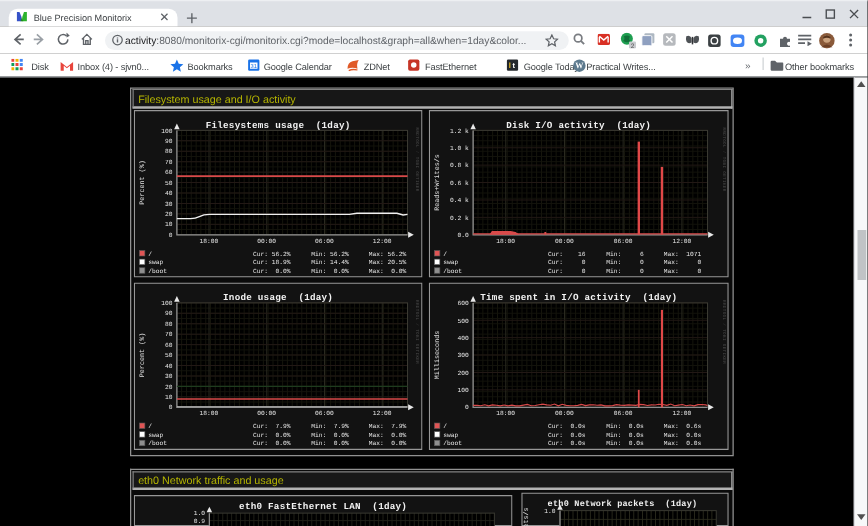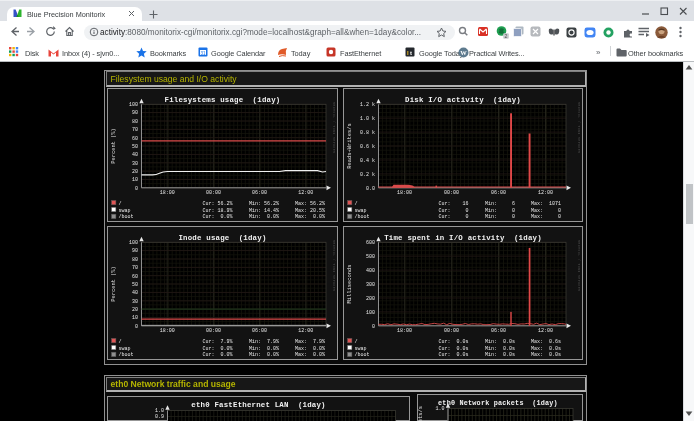--- a/index.html
+++ b/index.html
@@ -129,21 +129,21 @@
 <svg style="position:absolute;left:198px;top:47px" width="10" height="10">
     <rect x="0.5" y="0.5" width="9" height="9" rx="1" fill="#1a73e8"></rect>
     <rect x="2" y="3" width="6" height="5" fill="#fff"></rect>
     <text x="5" y="7.6" font-size="4.6" fill="#1a73e8" text-anchor="middle" font-family="Liberation Sans">31</text>
   </svg>
 <div style="position:absolute;left:211px;top:48.5px;font-size:7.4px;letter-spacing:-0.1px;color:#3c4043;white-space:nowrap">Google Calendar</div>
 <svg style="position:absolute;left:277px;top:47px" width="11" height="10">
     <path d="M1 8 Q1 3 5 2 L10 1 Q8 4 9 8 Q5 6.5 1 8 Z" fill="#e05a28"></path>
     <path d="M2 9.5 Q5 8 9 9" stroke="#e05a28" stroke-width="1" fill="none"></path>
   </svg>
-<div style="position:absolute;left:291px;top:48.5px;font-size:7.4px;letter-spacing:-0.1px;color:#3c4043;white-space:nowrap">Today</div>
+<div style="position:absolute;left:291px;top:48.5px;font-size:7.4px;letter-spacing:-0.1px;color:#3c4043;white-space:nowrap">ZDNet</div>
 <svg style="position:absolute;left:326px;top:47px" width="10" height="10">
     <rect x="0.5" y="0.5" width="9" height="9" rx="1.5" fill="#c63527"></rect>
     <circle cx="5" cy="5" r="2.2" fill="#fff"></circle>
   </svg>
 <div style="position:absolute;left:340px;top:48.5px;font-size:7.4px;letter-spacing:-0.1px;color:#3c4043;white-space:nowrap">FastEthernet</div>
 <svg style="position:absolute;left:405px;top:47px" width="10" height="10">
     <rect x="0.5" y="0.5" width="9" height="9" rx="1" fill="#24282d"></rect>
     <text x="2" y="7.5" font-size="6" fill="#f0c020" font-family="Liberation Sans" font-weight="bold">l</text>
     <text x="5" y="7.5" font-size="6" fill="#fff" font-family="Liberation Sans" font-weight="bold">t</text>
   </svg>
@@ -343,21 +343,21 @@
 <text x="218.0" y="123.5" font-family="Liberation Mono" font-size="5" fill="#e8e8e8" text-anchor="end">Max:&nbsp;&nbsp;0.0s</text>
 <rect x="4.5" y="126.2" width="4.4" height="4.4" fill="#8f8f8f" stroke="#555" stroke-width="0.5"></rect>
 <text x="11.5" y="130.4" font-family="Liberation Mono" font-size="5" fill="#e8e8e8">/boot</text>
 <text x="125.5" y="130.4" font-family="Liberation Mono" font-size="5" fill="#e8e8e8" text-anchor="end">Cur:&nbsp;&nbsp;0.0s</text>
 <text x="172.0" y="130.4" font-family="Liberation Mono" font-size="5" fill="#e8e8e8" text-anchor="end">Min:&nbsp;&nbsp;0.0s</text>
 <text x="218.0" y="130.4" font-family="Liberation Mono" font-size="5" fill="#e8e8e8" text-anchor="end">Max:&nbsp;&nbsp;0.0s</text>
 <text x="235" y="14" font-family="Liberation Mono" font-size="3.4" fill="#4a4a4a" transform="rotate(90 235 14)" letter-spacing="0.3">RRDTOOL / TOBI OETIKER</text>
 </svg>
 <div style="position:absolute;left:104px;top:375px;width:483px;height:46px;background:#0a0a0a;border:1px solid #919191;border-bottom:none"></div>
 <div style="position:absolute;left:105.5px;top:376.5px;width:480px;height:15.5px;background:#171717;border-top:1px solid #808080;border-left:1px solid #808080;border-right:1.5px solid #b2b2b2;border-bottom:2px solid #b2b2b2"></div>
-<div style="position:absolute;left:110.5px;top:379px;font-size:8.6px;font-weight:bold;color:#b4b400">eth0 Network traffic and usage</div>
+<div style="position:absolute;left:110.5px;top:379px;font-size:8.6px;font-weight:normal;color:#b4b400">eth0 Network traffic and usage</div>
 <svg style="position:absolute;left:107px;top:395.5px" width="303" height="26">
 <rect x="0.5" y="0.5" width="302" height="24" fill="#121212" stroke="#979797" stroke-width="1"></rect>
 <rect x="60.5" y="14.5" width="228.0" height="11" fill="#000"></rect>
 <path d="M64.1 14.5V26 M67.6 14.5V26 M71.2 14.5V26 M74.8 14.5V26 M78.3 14.5V26 M81.9 14.5V26 M85.4 14.5V26 M89.0 14.5V26 M92.6 14.5V26 M96.1 14.5V26 M99.7 14.5V26 M103.2 14.5V26 M106.8 14.5V26 M110.4 14.5V26 M113.9 14.5V26 M117.5 14.5V26 M121.1 14.5V26 M124.6 14.5V26 M128.2 14.5V26 M131.8 14.5V26 M135.3 14.5V26 M138.9 14.5V26 M142.4 14.5V26 M146.0 14.5V26 M149.6 14.5V26 M153.1 14.5V26 M156.7 14.5V26 M160.2 14.5V26 M163.8 14.5V26 M167.4 14.5V26 M170.9 14.5V26 M174.5 14.5V26 M178.1 14.5V26 M181.6 14.5V26 M185.2 14.5V26 M188.8 14.5V26 M192.3 14.5V26 M195.9 14.5V26 M199.4 14.5V26 M203.0 14.5V26 M206.6 14.5V26 M210.1 14.5V26 M213.7 14.5V26 M217.2 14.5V26 M220.8 14.5V26 M224.4 14.5V26 M227.9 14.5V26 M231.5 14.5V26 M235.1 14.5V26 M238.6 14.5V26 M242.2 14.5V26 M245.8 14.5V26 M249.3 14.5V26 M252.9 14.5V26 M256.4 14.5V26 M260.0 14.5V26 M263.6 14.5V26 M267.1 14.5V26 M270.7 14.5V26 M274.2 14.5V26 M277.8 14.5V26 M281.4 14.5V26 M284.9 14.5V26" stroke="#23231a" stroke-width="0.7" fill="none"></path>
 <path d="M60.5 20.5H288.5 M60.5 26.5H288.5" stroke="#23231a" stroke-width="0.7" fill="none"></path>
 <rect x="60.5" y="14.5" width="228.0" height="11" fill="none" stroke="#3a3a32" stroke-width="0.8"></rect>
 <path d="M60.5 14.5V25.5" stroke="#8f8f8f" stroke-width="1"></path>
 <path d="M58.3 13.7 L60.5 9.3 L62.7 13.7 Z" fill="#e8e8e8"></path>
 <text x="151.5" y="11" font-family="Liberation Mono" font-size="7.4" font-weight="bold" fill="#f2f2f2" text-anchor="middle" letter-spacing="0.2">eth0&nbsp;FastEthernet&nbsp;LAN&nbsp;&nbsp;(1day)</text>
 <text x="57.0" y="16.3" font-family="Liberation Mono" font-size="5" fill="#e8e8e8" text-anchor="end">1.0</text>

